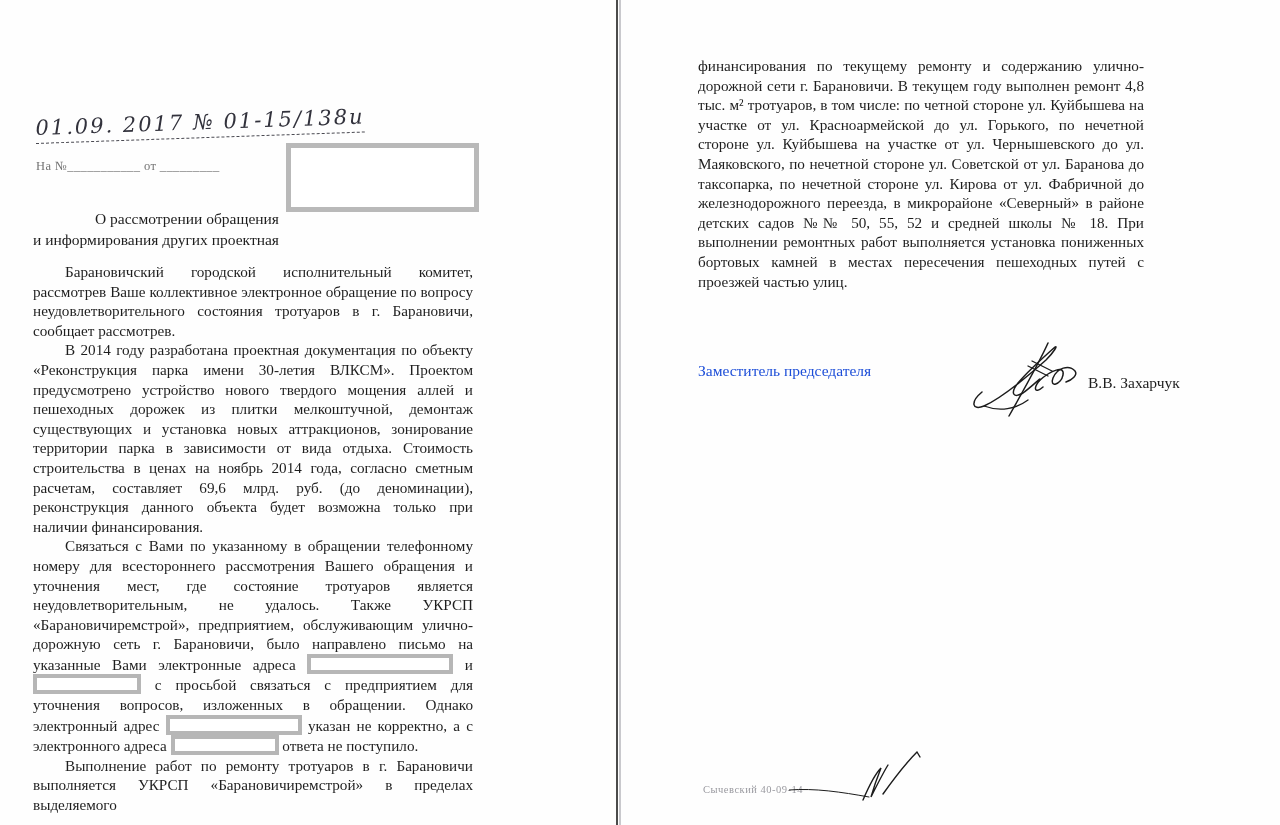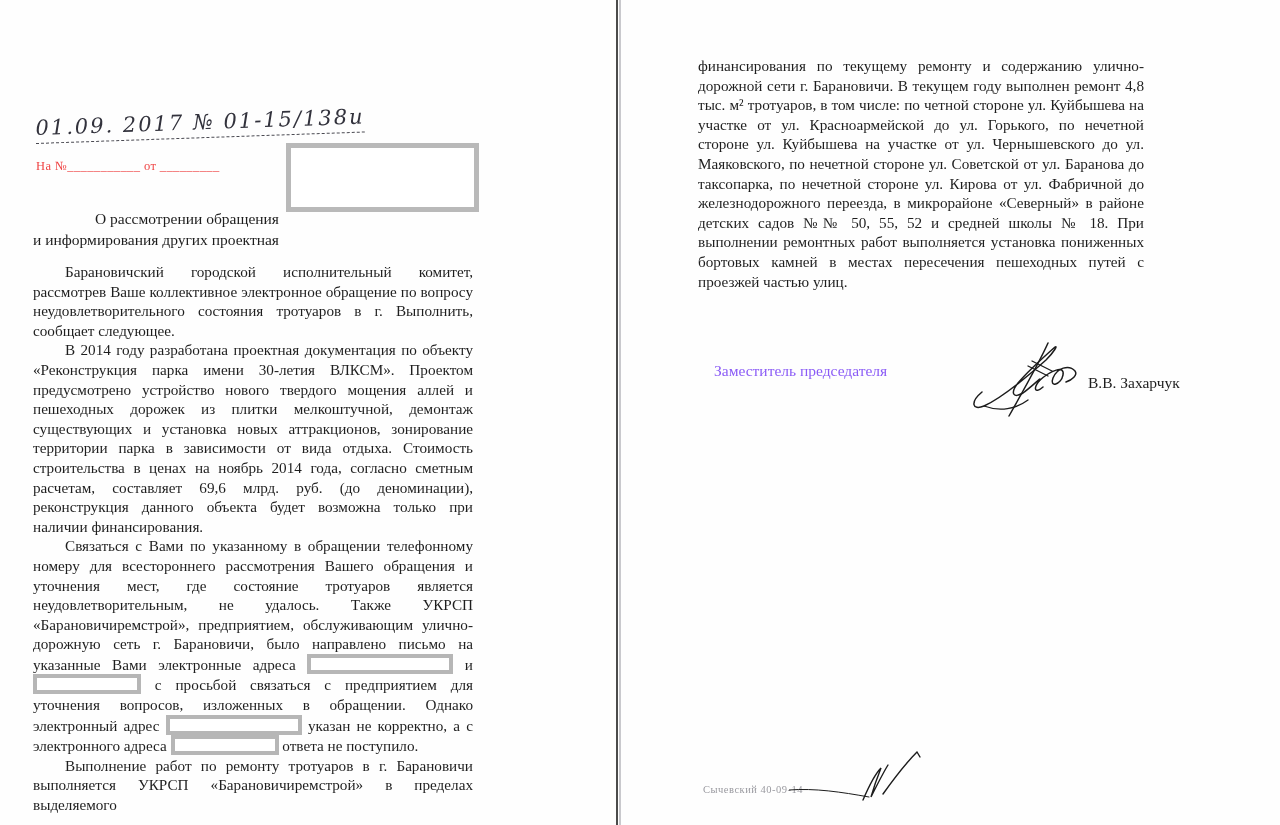--- a/index.html
+++ b/index.html
@@ -12,41 +12,41 @@
 
   .handwriting{
     position:absolute;left:36px;top:116px;
     font-family:"DejaVu Serif",serif;font-style:italic;
     font-size:21px;color:#32323c;letter-spacing:2px;white-space:nowrap;
     transform:rotate(-2deg);transform-origin:left bottom;
     border-bottom:1.5px dashed #4a4a52;padding-bottom:3px;
   }
   .ref-line{
     position:absolute;left:36px;top:159px;
-    font-size:12.5px;color:#ef4444;letter-spacing:0.4px;white-space:nowrap;
+    font-size:12.5px;color:#737373;letter-spacing:0.4px;white-space:nowrap;
   }
   .redaction-block{
     position:absolute;left:286px;top:143px;width:183px;height:59px;
     border:5px solid #b9b9b9;background:#ffffff;
   }
   .subject{
     position:absolute;left:33px;top:208px;
     font-size:15.5px;line-height:21px;color:#1d1d1d;text-align:right;
   }
   .body-text{position:absolute;font-size:15.2px;line-height:19.6px;color:#1e1e1e;}
   .body-left{left:33px;top:262px;width:440px;}
   .body-right{left:76px;top:56px;width:446px;}
   .para{margin:0;text-align:justify;text-indent:32px;}
   .para.noindent{text-indent:0;}
   .redaction{
     display:inline-block;height:12px;background:#ffffff;
     border:4px solid #b6b6b6;vertical-align:-4px;
   }
   .signature-row{position:absolute;left:76px;top:362px;width:500px;height:60px;}
-  .signer-position{position:absolute;left:16px;top:0;font-size:15.5px;color:#8b5cf6;white-space:nowrap;}
+  .signer-position{position:absolute;left:0;top:0;font-size:15.5px;color:#1d4ed8;white-space:nowrap;}
   .signer-name{position:absolute;left:390px;top:0;font-size:15.5px;color:#1e1e1e;white-space:nowrap;margin-top:12px;}
   .signature-svg{position:absolute;left:270px;top:-26px;}
   .footer-row{position:absolute;left:81px;top:742px;width:400px;height:70px;}
   .executor{position:absolute;left:0;top:42px;font-size:10.5px;color:#9a9aa0;letter-spacing:0.5px;white-space:nowrap;}
   .footer-svg{position:absolute;left:86px;top:0;}
   svg path{fill:none;stroke:#1c1c1c;stroke-linecap:round;}
 </style>
 </head>
 <body>
 
@@ -54,21 +54,21 @@
 
   <section class="page page-left">
     <div class="handwriting">01.09. 2017 № 01-15/138и</div>
     <div class="ref-line">На №___________  от _________</div>
     <div class="redaction-block"></div>
     <div class="subject">
       <div>О рассмотрении обращения</div>
       <div>и информирования других проектная</div>
     </div>
     <div class="body-text body-left" id="left-body">
-        <p class="para"><span>Барановичский городской исполнительный комитет, рассмотрев Ваше коллективное электронное обращение по вопросу неудовлетворительного состояния тротуаров в г. Выполнить, сообщает следующее.</span></p>
+        <p class="para"><span>Барановичский городской исполнительный комитет, рассмотрев Ваше коллективное электронное обращение по вопросу неудовлетворительного состояния тротуаров в г. Барановичи, сообщает рассмотрев.</span></p>
         <p class="para"><span>В 2014 году разработана проектная документация по объекту «Реконструкция парка имени 30-летия ВЛКСМ». Проектом предусмотрено устройство нового твердого мощения аллей и пешеходных дорожек из плитки мелкоштучной, демонтаж существующих и установка новых аттракционов, зонирование территории парка в зависимости от вида отдыха. Стоимость строительства в ценах на ноябрь 2014 года, согласно сметным расчетам, составляет 69,6 млрд. руб. (до деноминации), реконструкция данного объекта будет возможна только при наличии финансирования.</span></p>
         <p class="para"><span>Связаться с Вами по указанному в обращении телефонному номеру для всестороннего рассмотрения Вашего обращения и уточнения мест, где состояние тротуаров является неудовлетворительным, не удалось. Также УКРСП «Барановичиремстрой», предприятием, обслуживающим улично-дорожную сеть г. Барановичи, было направлено письмо на указанные Вами электронные адреса </span><span class="redaction" style="width: 138px;"></span><span> и </span><span class="redaction" style="width: 100px;"></span><span> с просьбой связаться с предприятием для уточнения вопросов, изложенных в обращении. Однако электронный адрес </span><span class="redaction" style="width: 128px;"></span><span> указан не корректно, а с электронного адреса </span><span class="redaction" style="width: 100px;"></span><span> ответа не поступило.</span></p>
         <p class="para"><span>Выполнение работ по ремонту тротуаров в г. Барановичи выполняется УКРСП «Барановичиремстрой» в пределах выделяемого</span></p>
       </div>
   </section>
 
   <div class="page-divider"></div>
   <div class="page-divider-light"></div>
 
   <section class="page page-right">

